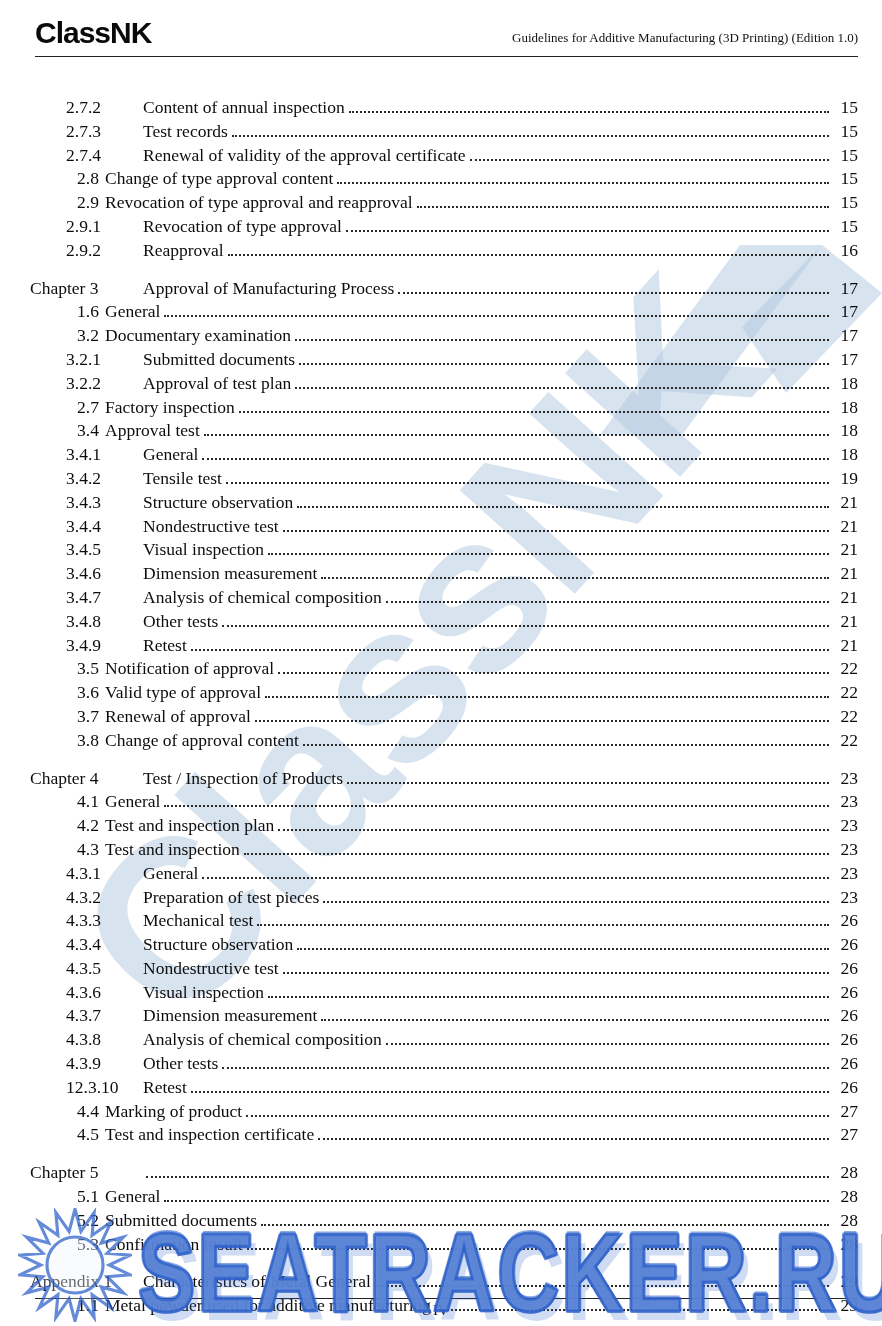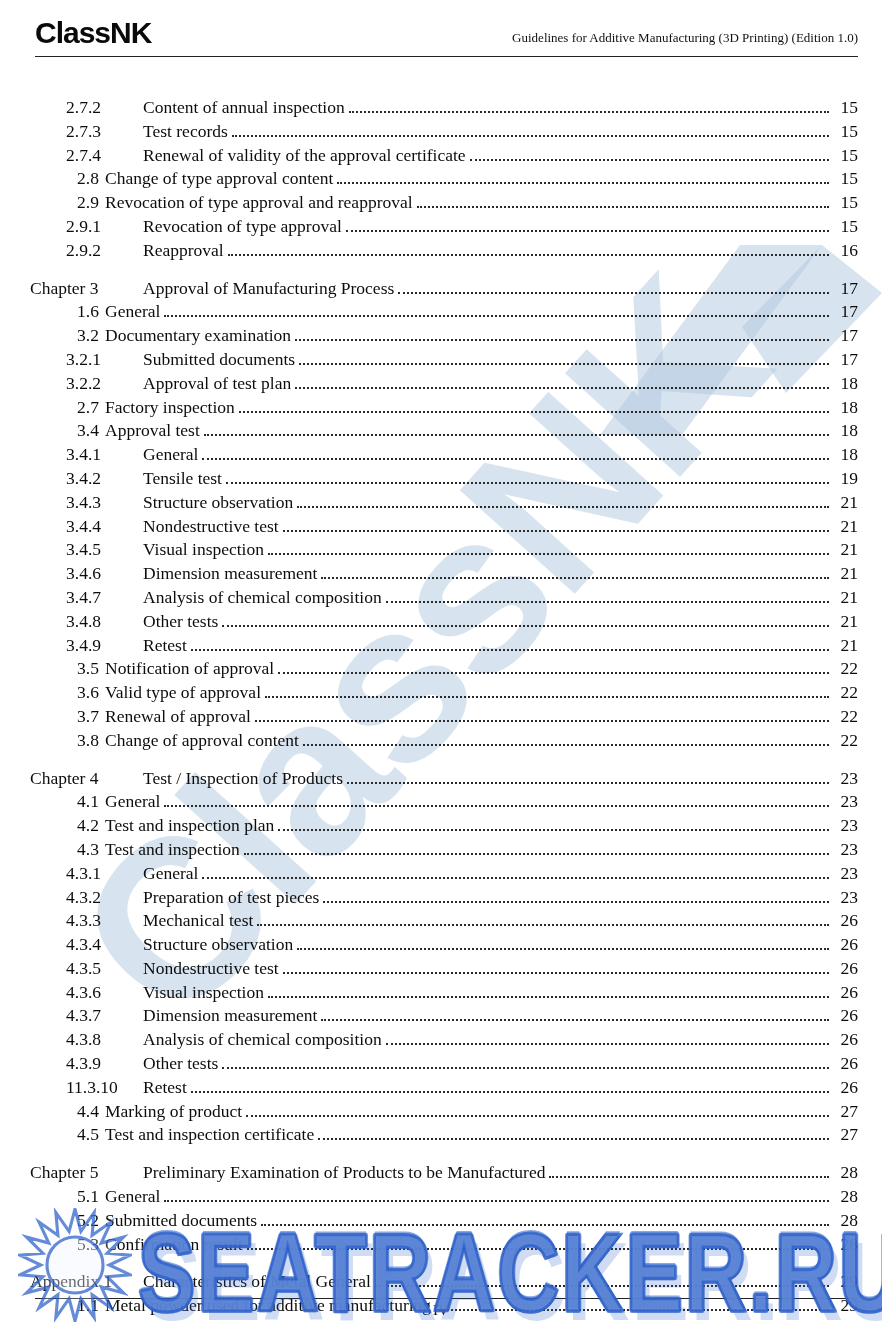--- a/index.html
+++ b/index.html
@@ -328,40 +328,39 @@
       <span class="leader"></span>
       <span class="pagenum">26</span>
     </div>
       <div class="toc-row lvl3">
       <span class="num">4.3.9</span>
       <span class="label">Other tests</span>
       <span class="leader"></span>
       <span class="pagenum">26</span>
     </div>
       <div class="toc-row lvl3">
-      <span class="num">11.3.10</span>
+      <span class="num">12.3.10</span>
       <span class="label">Retest</span>
       <span class="leader"></span>
       <span class="pagenum">26</span>
     </div>
       <div class="toc-row lvl2">
       <span class="num">4.4</span>
       <span class="label">Marking of product</span>
       <span class="leader"></span>
       <span class="pagenum">27</span>
     </div>
       <div class="toc-row lvl2">
       <span class="num">4.5</span>
       <span class="label">Test and inspection certificate</span>
       <span class="leader"></span>
       <span class="pagenum">27</span>
     </div>
       <div class="toc-row lvl1">
       <span class="num">Chapter 5</span>
-      <span class="label">Preliminary Examination of Products to be Manufactured</span>
       <span class="leader"></span>
       <span class="pagenum">28</span>
     </div>
       <div class="toc-row lvl2">
       <span class="num">5.1</span>
       <span class="label">General</span>
       <span class="leader"></span>
       <span class="pagenum">28</span>
     </div>
       <div class="toc-row lvl2">

